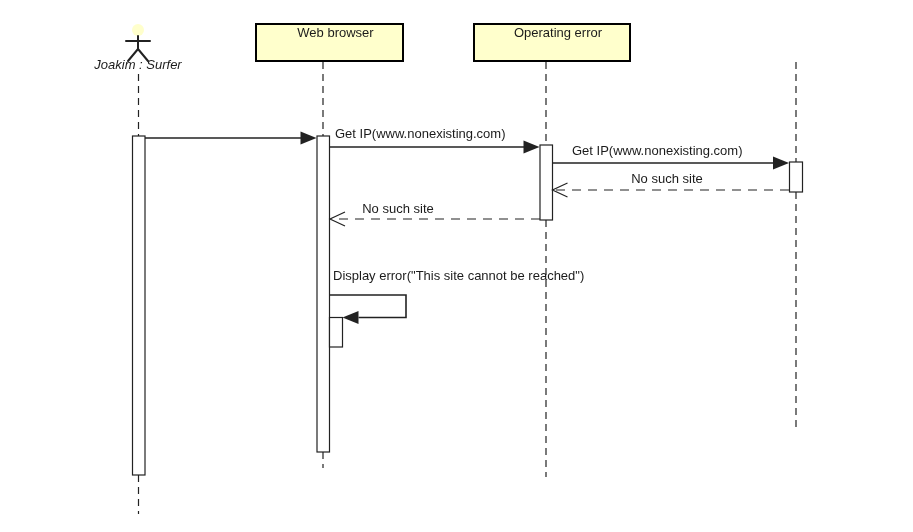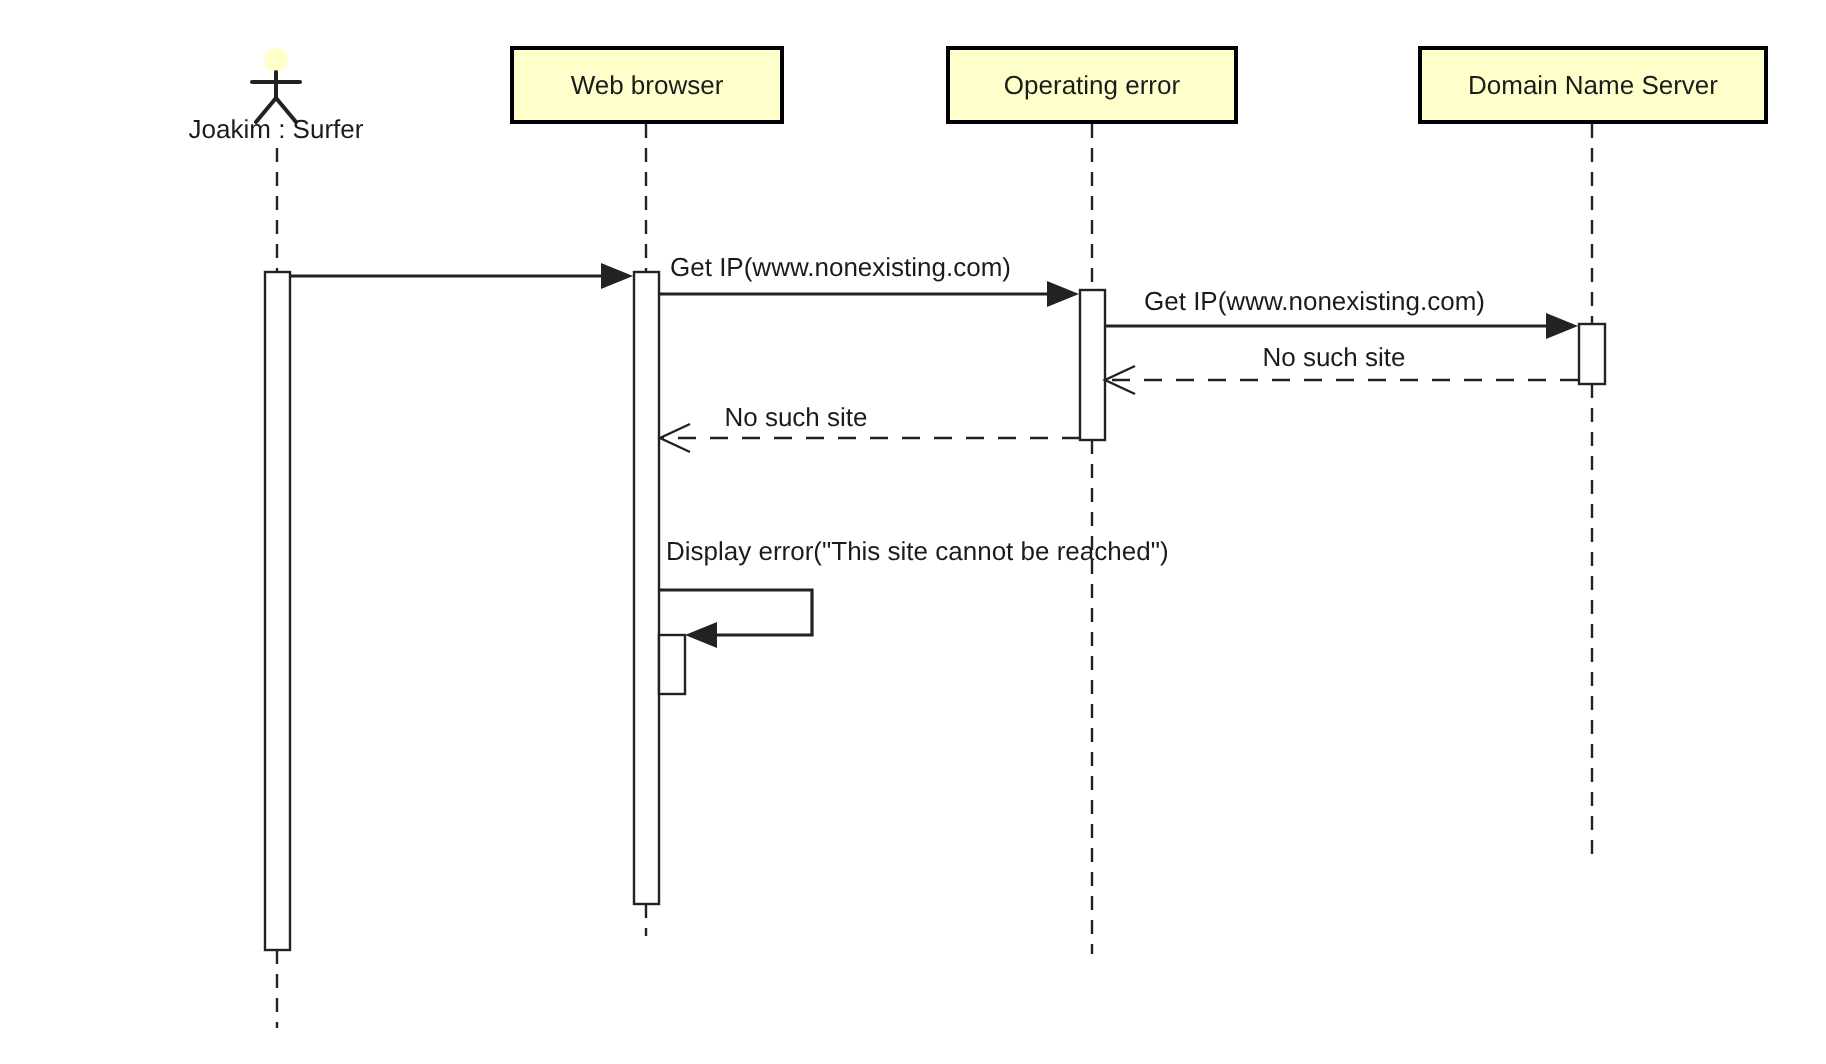--- a/index.html
+++ b/index.html
@@ -8,22 +8,22 @@
     background:var(--background,#ffffff);
     font-family:"Liberation Sans","DejaVu Sans",sans-serif;
     color:var(--text,#1b1b1b);
     overflow:hidden;
   }
   .layer{position:absolute;left:0;top:0;}
   .obj{
     position:absolute;top:23px;height:35px;
     background:var(--participant-fill,#ffffcc);
     border:2px solid var(--participant-border,#000);
-    display:flex;align-items:center;justify-content:center;
-    font-size:13px;white-space:nowrap;
+    display:flex;justify-content:center;
+    font-size:13px;white-space:nowrap;padding-left:12px;
   }
   .lbl{
     position:absolute;font-size:13px;line-height:15px;white-space:nowrap;
   }
   .lbl.center{text-align:center;}
   svg line, svg polyline, svg path{stroke:var(--line,#222);}
   svg .thick{stroke-width:2;}
 </style>
 </head>
 <body>
@@ -95,25 +95,22 @@
       <polygon points="342.5,317.5 358.5,311 358.5,324" fill="var(--line,#222)" stroke="none"></polygon>
     </g>
   </svg>
 
   <div class="obj" style="left:255px;width:133px;">
     <span>Web browser</span>
   </div>
   <div class="obj" style="left:473px;width:142px;">
     <span>Operating error</span>
   </div>
-  <div class="obj" style="left:709px;width:171px;">
-    <span>Domain Name Server</span>
-  </div>
 
-  <div class="lbl center" style="left:64px;top:57px;width:148px;">Joakim : Surfer</div>
+  <div class="lbl center" style="left:64px;top:57px;width:148px;font-style:italic;">Joakim : Surfer</div>
 
   <div class="lbl" style="left:335px;top:126px;">Get IP(www.nonexisting.com)</div>
   <div class="lbl" style="left:572px;top:143px;">Get IP(www.nonexisting.com)</div>
   <div class="lbl center" style="left:617px;top:171px;width:100px;">No such site</div>
   <div class="lbl center" style="left:348px;top:201px;width:100px;">No such site</div>
   <div class="lbl" style="left:333px;top:268px;">Display error("This site cannot be reached")</div>
 
 </div>
 
 </body></html>

